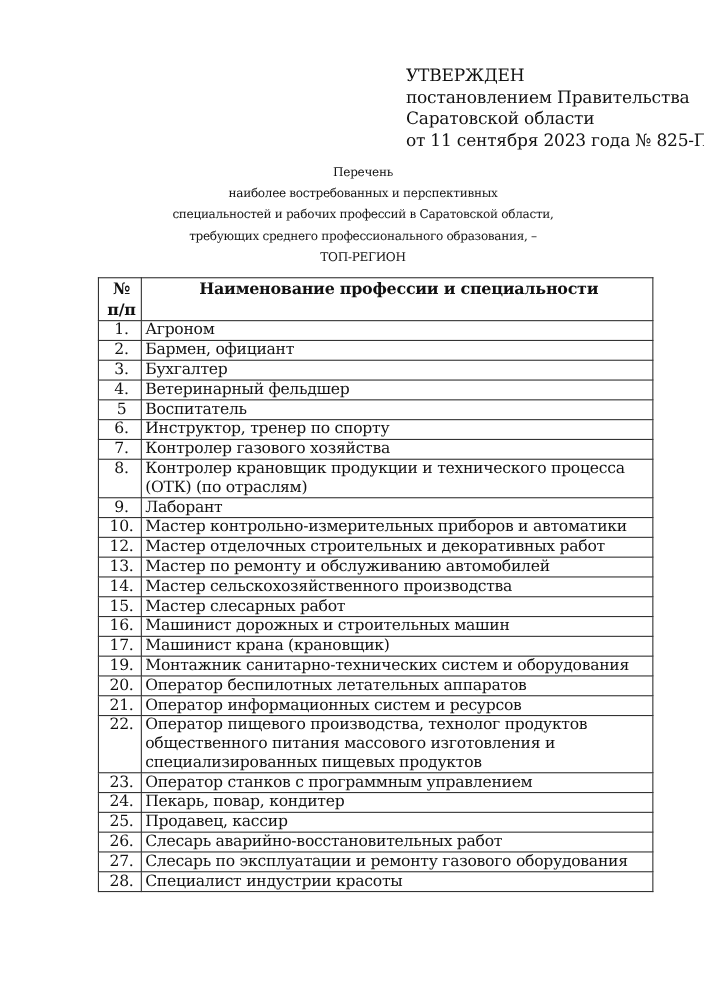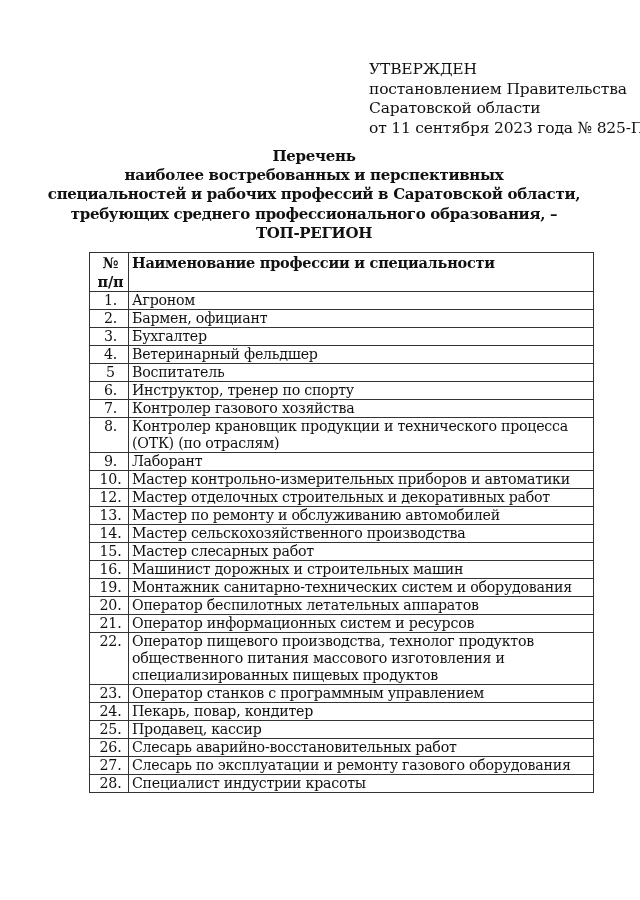--- a/index.html
+++ b/index.html
@@ -7,40 +7,40 @@
     width: 640px; height: 900px; position: relative; overflow: hidden;
     font-family: "DejaVu Serif", "Liberation Serif", serif;
     color: #111111;
   }
   .approval {
     position: absolute; left: 369px; top: 60px;
     font-size: 15.5px; line-height: 19.5px; letter-spacing: -0.2px;
   }
   .approval div { white-space: nowrap; }
   .title-block {
-    position: absolute; left: 44px; top: 147px; width: 540px;
-    text-align: center; font-weight: bold;
-    font-size: 15px; line-height: 19.2px; letter-spacing: -0.3px;
+    position: absolute; left: 60px; top: 147px; width: 540px;
+    text-align: center; font-weight: normal;
+    font-size: 11px; line-height: 19.2px; letter-spacing: -0.3px;
   }
   .title-block div { white-space: nowrap; }
   table.list {
     position: absolute; left: 89px; top: 252px; width: 505px;
     border-collapse: collapse; table-layout: fixed;
     font-size: 14.2px; line-height: 17px; letter-spacing: -0.25px;
   }
   table.list td, table.list th {
     border: 1px solid #333333; padding: 0 0 0 3px; vertical-align: top;
   }
   col.c-num { width: 39px; }
   th.num-h {
     text-align: center; font-weight: bold; padding: 2px 0 0 0;
     line-height: 19px; font-size: 14.5px;
   }
   th.name-h {
-    text-align: left; font-weight: bold; padding-top: 2px;
+    text-align: center; font-weight: bold; padding-top: 2px;
     font-size: 14.5px; line-height: 19px;
   }
   td.num { text-align: center; padding: 0; }
   td.name { padding-left: 3px; }
 </style>
 </head>
 <body>
 
 <div class="approval">
   <div>УТВЕРЖДЕН</div>
@@ -126,20 +126,24 @@
       </tr>
       <tr>
         <td class="num">15.</td>
         <td class="name">Мастер слесарных работ</td>
       </tr>
       <tr>
         <td class="num">16.</td>
         <td class="name">Машинист дорожных и строительных машин</td>
       </tr>
       <tr>
+        <td class="num">17.</td>
+        <td class="name">Машинист крана (крановщик)</td>
+      </tr>
+      <tr>
         <td class="num">19.</td>
         <td class="name">Монтажник санитарно-технических систем и оборудования</td>
       </tr>
       <tr>
         <td class="num">20.</td>
         <td class="name">Оператор беспилотных летательных аппаратов</td>
       </tr>
       <tr>
         <td class="num">21.</td>
         <td class="name">Оператор информационных систем и ресурсов</td>

